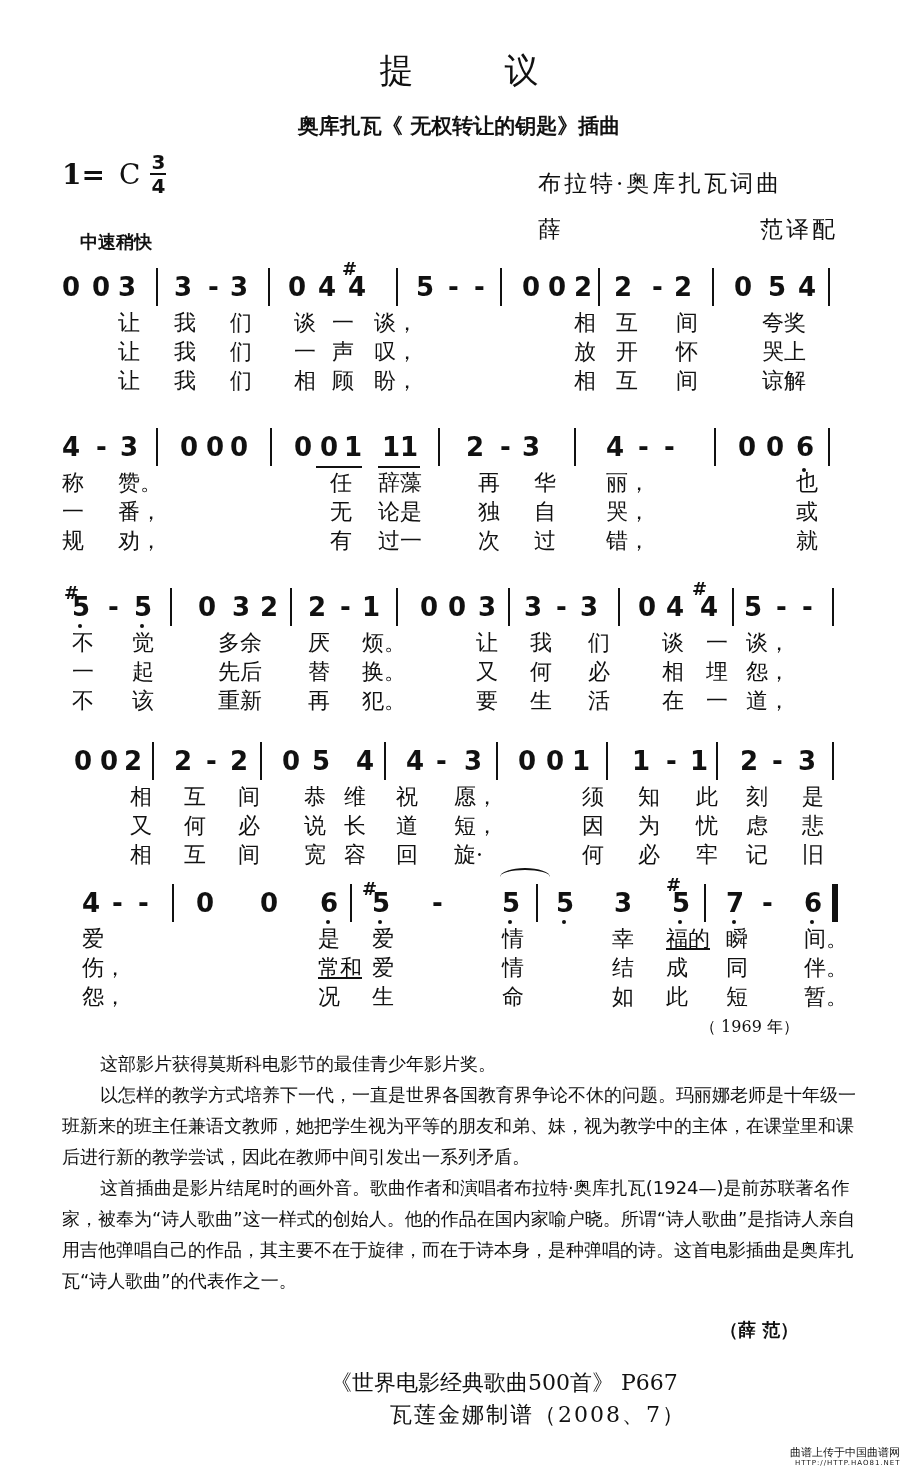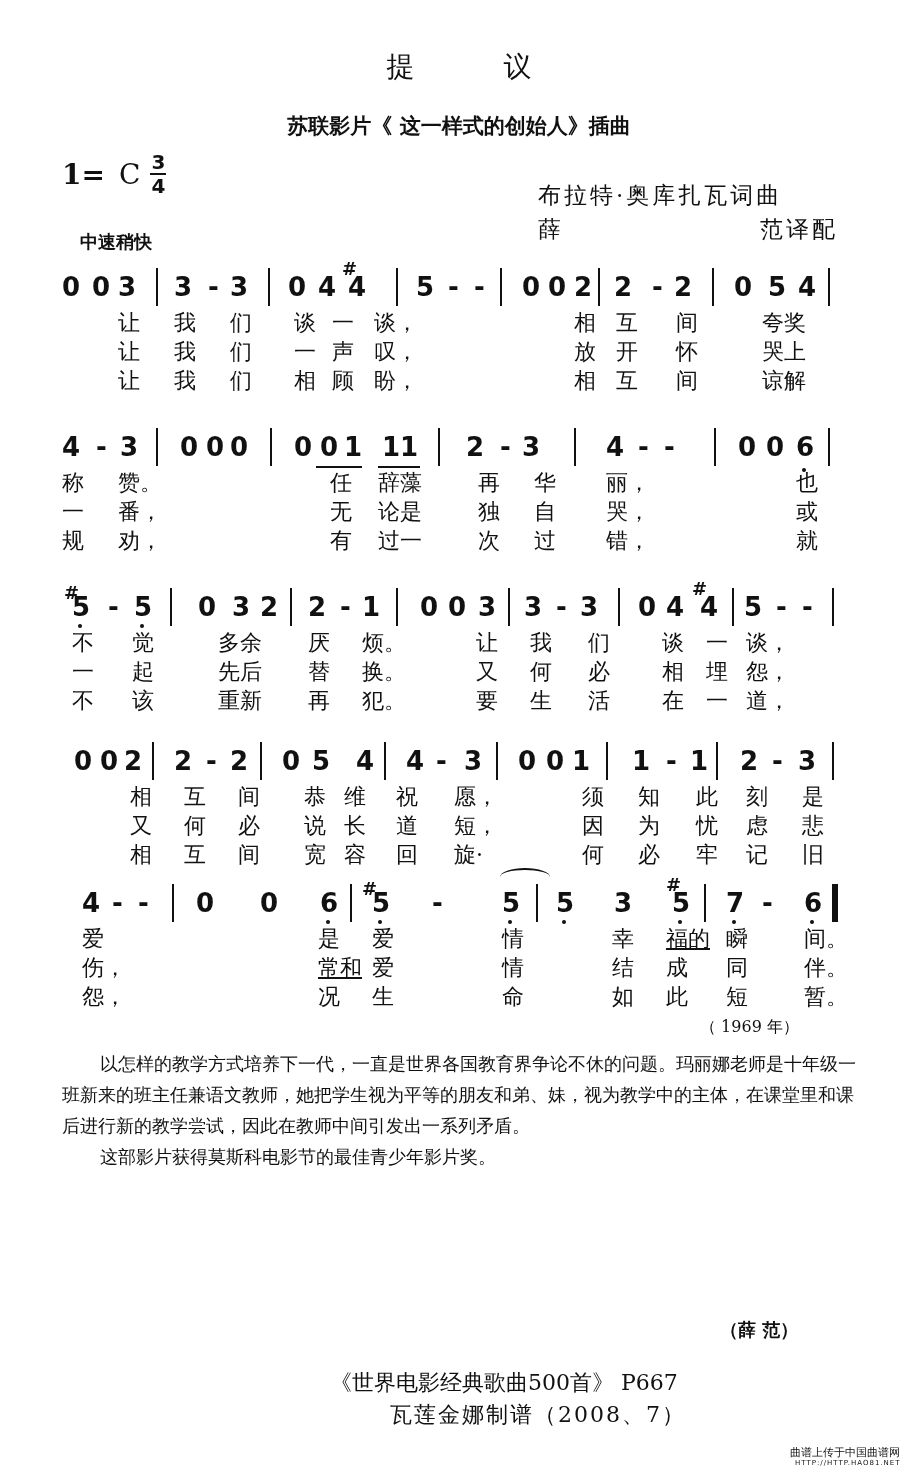--- a/index.html
+++ b/index.html
@@ -1,25 +1,25 @@
 <!DOCTYPE html>
 <html><head>
 <meta charset="utf-8">
 <style>
   html, body { margin: 0; padding: 0; background: #ffffff; }
   body { width: 918px; height: 1469px; position: relative; overflow: hidden; color: #111; font-family: "DejaVu Sans", sans-serif; }
   .abs { position: absolute; }
-  .title { left: 0; width: 918px; top: 48px; text-align: center; font-family: "DejaVu Serif", serif; font-size: 28px; letter-spacing: 40px; padding-left: 40px; box-sizing: border-box; }
+  .title { left: 0; width: 918px; top: 48px; text-align: center; font-family: "DejaVu Serif", serif; font-size: 34px; letter-spacing: 40px; padding-left: 40px; box-sizing: border-box; }
   .subtitle { left: 0; width: 918px; top: 112px; text-align: center; font-size: 21px; font-weight: bold; }
   .key { left: 62px; top: 152px; font-family: "DejaVu Serif", serif; font-size: 28px; font-weight: bold; display: flex; align-items: center; }
   .key .c { font-weight: normal; margin-left: 14px; margin-right: 10px; }
   .frac { display: inline-flex; flex-direction: column; align-items: center; font-size: 20px; line-height: 20px; font-weight: bold; font-family: "DejaVu Sans", sans-serif; }
   .frac .bar { width: 16px; height: 2px; background: #111; margin: 1px 0; }
   .credit { left: 538px; font-family: "DejaVu Serif", serif; font-size: 23px; letter-spacing: 3px; }
-  .credit1 { top: 180px; }
+  .credit1 { top: 168px; }
   .credit2 { top: 214px; width: 300px; display: flex; justify-content: space-between; }
   .tempo { left: 80px; top: 230px; font-size: 18px; font-weight: bold; }
 
   .sys { position: absolute; left: 62px; width: 780px; }
   .notes { position: relative; height: 40px; font-family: "DejaVu Sans", sans-serif; font-weight: bold; font-size: 26px; }
   .notes span.n { position: absolute; top: 4px; }
   .notes span.bl { position: absolute; top: 0; width: 2px; height: 38px; background: #111; }
   .notes span.dbl { position: absolute; top: 0; width: 6px; height: 38px; border-left: 2px solid #111; border-right: 4px solid #111; box-sizing: border-box; }
   .sharp { position: absolute; font-size: 18px; top: -10px; font-weight: bold; }
   .dot { position: absolute; width: 4px; height: 4px; background: #111; border-radius: 50%; top: 36px; }
@@ -33,21 +33,21 @@
   .src { left: 330px; top: 1368px; font-family: "DejaVu Serif", serif; font-size: 22px; }
   .src2 { left: 390px; top: 1400px; font-family: "DejaVu Serif", serif; font-size: 22px; letter-spacing: 2px; }
   .wm1 { left: 790px; top: 1445px; font-size: 11px; }
   .wm2 { left: 795px; top: 1459px; font-size: 7px; letter-spacing: 1px; }
   .tie { position: absolute; left: 500px; top: 868px; width: 50px; height: 16px; border-top: 2px solid #111; border-radius: 50% 50% 0 0; }
 </style>
 </head>
 <body>
 
 <div class="abs title">提 议</div>
-<div class="abs subtitle">苏联影片《 这一样式的创始人》插曲</div>
+<div class="abs subtitle">奥库扎瓦《 无权转让的钥匙》插曲</div>
 
 <div class="abs key">
   <span>1=</span>
   <span class="c">C</span>
   <span class="frac">
     <span>3</span>
     <span class="bar"></span>
     <span>4</span>
   </span>
 </div>
@@ -405,21 +405,22 @@
       <span style="left:550px">如</span>
       <span style="left:604px">此</span>
       <span style="left:664px">短</span>
       <span style="left:742px">暂。</span>
   </div>
 </div>
 
 <div class="abs year">（ 1969 年）</div>
 
 <div class="abs prose" style="top:1048px;">
+  <p>这部影片获得莫斯科电影节的最佳青少年影片奖。</p>
   <p>以怎样的教学方式培养下一代，一直是世界各国教育界争论不休的问题。玛丽娜老师是十年级一班新来的班主任兼语文教师，她把学生视为平等的朋友和弟、妹，视为教学中的主体，在课堂里和课后进行新的教学尝试，因此在教师中间引发出一系列矛盾。</p>
-  <p>这部影片获得莫斯科电影节的最佳青少年影片奖。</p>
+  <p>这首插曲是影片结尾时的画外音。歌曲作者和演唱者布拉特·奥库扎瓦(1924—)是前苏联著名作家，被奉为“诗人歌曲”这一样式的创始人。他的作品在国内家喻户晓。所谓“诗人歌曲”是指诗人亲自用吉他弹唱自己的作品，其主要不在于旋律，而在于诗本身，是种弹唱的诗。这首电影插曲是奥库扎瓦“诗人歌曲”的代表作之一。</p>
 </div>
 <div class="abs sign">（薛  范）</div>
 
 <div class="abs src">《世界电影经典歌曲500首》 P667</div>
 <div class="abs src2">瓦莲金娜制谱（2008、7）</div>
 <div class="abs wm1">曲谱上传于中国曲谱网</div>
 <div class="abs wm2">HTTP://HTTP.HAO81.NET</div>
 
 </body></html>

